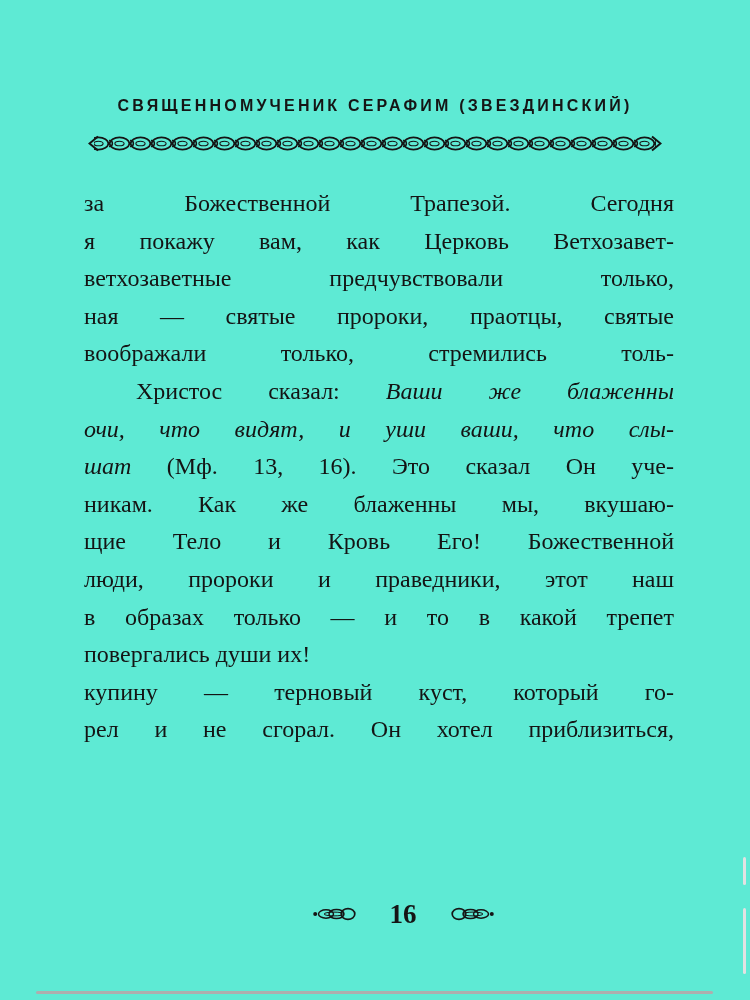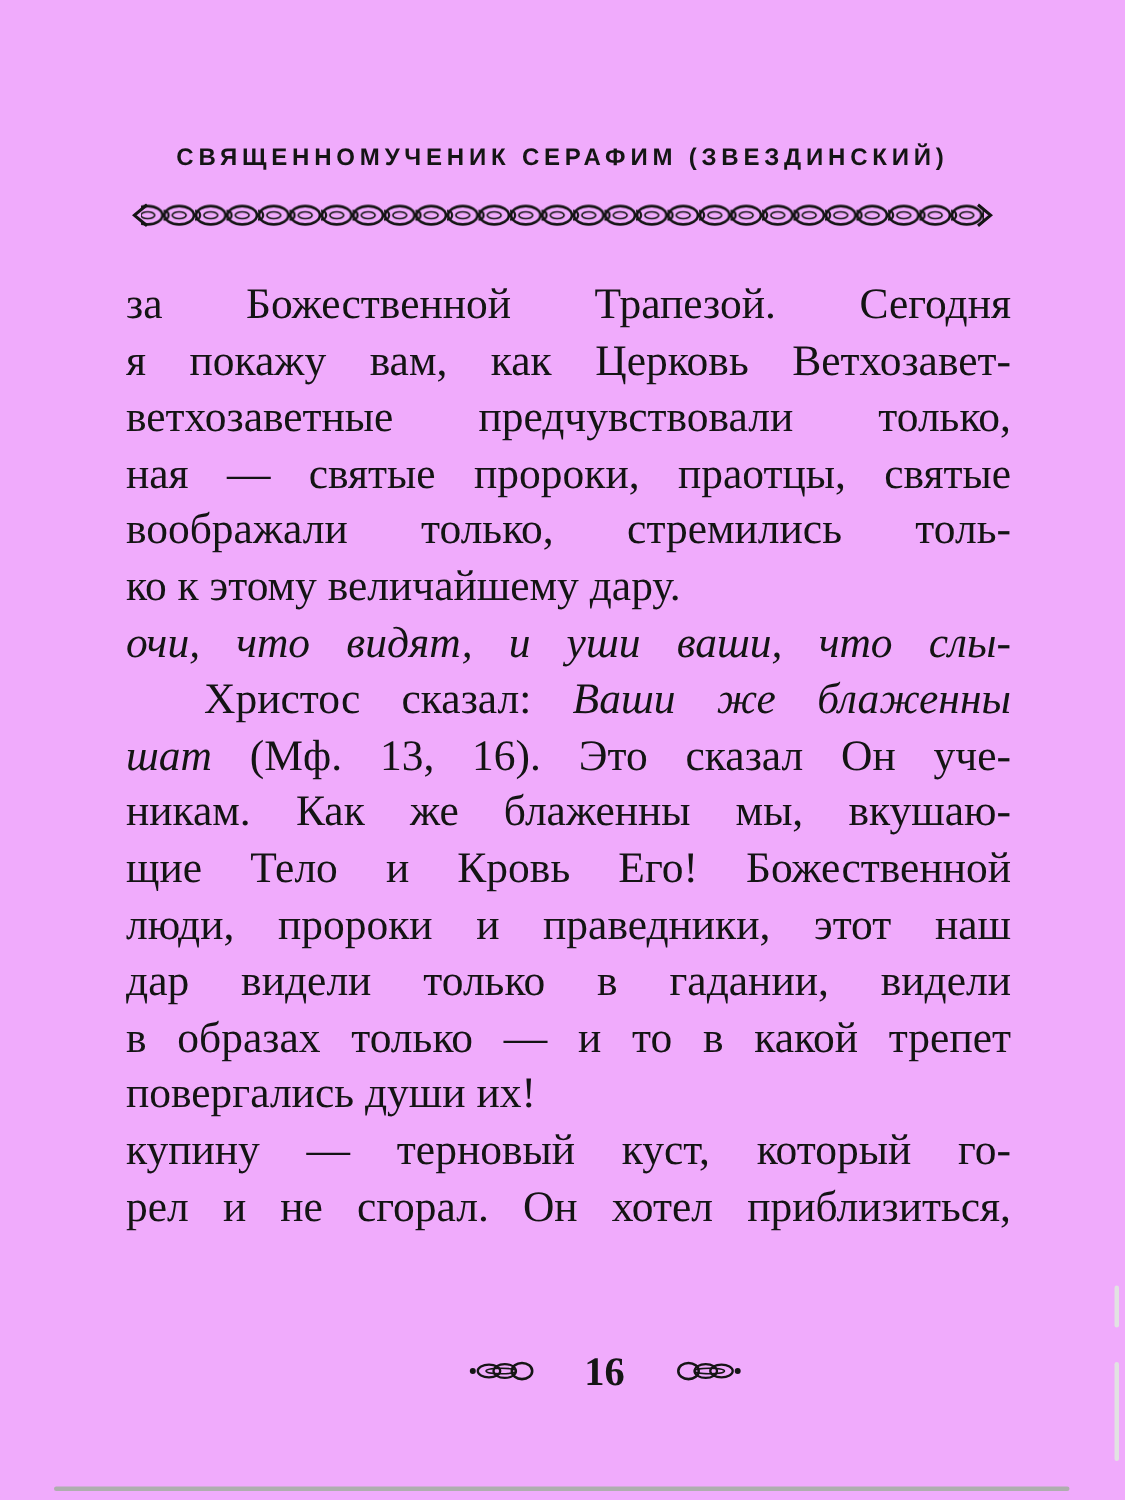--- a/index.html
+++ b/index.html
@@ -1,21 +1,21 @@
 <!DOCTYPE html>
 <html><head>
 <meta charset="utf-8">
 <style>
   html, body { margin: 0; padding: 0; }
   body { background: #ffffff; font-family: "Liberation Serif", serif; }
   .page {
     position: relative;
     width: 750px;
     height: 1000px;
-    background: #f0abfc;
+    background: #5eead4;
     overflow: hidden;
     color: #151515;
   }
   .running-head {
     position: absolute;
     top: 97px;
     left: 0;
     width: 100%;
     text-align: center;
     font-family: "Liberation Sans", sans-serif;
@@ -31,21 +31,21 @@
     left: 50%;
     transform: translateX(-50%);
     width: 574px;
     height: 17px;
   }
   .body-text {
     position: absolute;
     top: 185px;
     left: 84px;
     width: 590px;
-    font-size: 29px;
+    font-size: 24px;
     line-height: 37.6px;
     color: #141414;
   }
   .line {
     text-align: justify;
     text-align-last: left;
     white-space: normal;
   }
   .line.just { text-align-last: justify; }
   .line.ind { text-indent: 52px; }
@@ -107,28 +107,26 @@
     <rect x="6" y="0" width="562" height="17" fill="url(#chain)"></rect>
     <path d="M564,1.5 L572.5,8.5 L564,15.5" fill="none" stroke="#141414" stroke-width="2"></path>
   </svg>
 
   <div class="body-text">
       <div class="line just"><span>за Божественной Трапезой. Сегодня</span></div>
       <div class="line just"><span>я покажу вам, как Церковь Ветхозавет-</span></div>
       <div class="line just"><span>ветхозаветные предчувствовали только,</span></div>
       <div class="line just"><span>ная — святые пророки, праотцы, святые</span></div>
       <div class="line just"><span>воображали только, стремились толь-</span></div>
-      <div class="line"><span>ко к этому величайшему дару.</span></div>
+      <div class="line just ind"><span>Христос сказал: </span><span class="it">Ваши же блаженны</span></div>
       <div class="line just"><span class="it">очи, что видят, и уши ваши, что слы-</span></div>
-      <div class="line just ind"><span>Христос сказал: </span><span class="it">Ваши же блаженны</span></div>
       <div class="line just"><span class="it">шат</span><span> (Мф. 13, 16). Это сказал Он уче-</span></div>
       <div class="line just"><span>никам. Как же блаженны мы, вкушаю-</span></div>
       <div class="line just"><span>щие Тело и Кровь Его! Божественной</span></div>
       <div class="line just"><span>люди, пророки и праведники, этот наш</span></div>
-      <div class="line just"><span>дар видели только в гадании, видели</span></div>
       <div class="line just"><span>в образах только — и то в какой трепет</span></div>
       <div class="line"><span>повергались души их!</span></div>
       <div class="line just"><span>купину — терновый куст, который го-</span></div>
       <div class="line just"><span>рел и не сгорал. Он хотел приблизиться,</span></div>
     </div>
 
   <div class="footer">
     <svg class="flourish" viewBox="0 0 46 16" xmlns="http://www.w3.org/2000/svg" aria-hidden="true">
       <circle cx="3.2" cy="8" r="2" fill="#151515"></circle>
       <ellipse cx="14" cy="8" rx="7.5" ry="4.2" fill="none" stroke="#151515" stroke-width="1.5"></ellipse>

